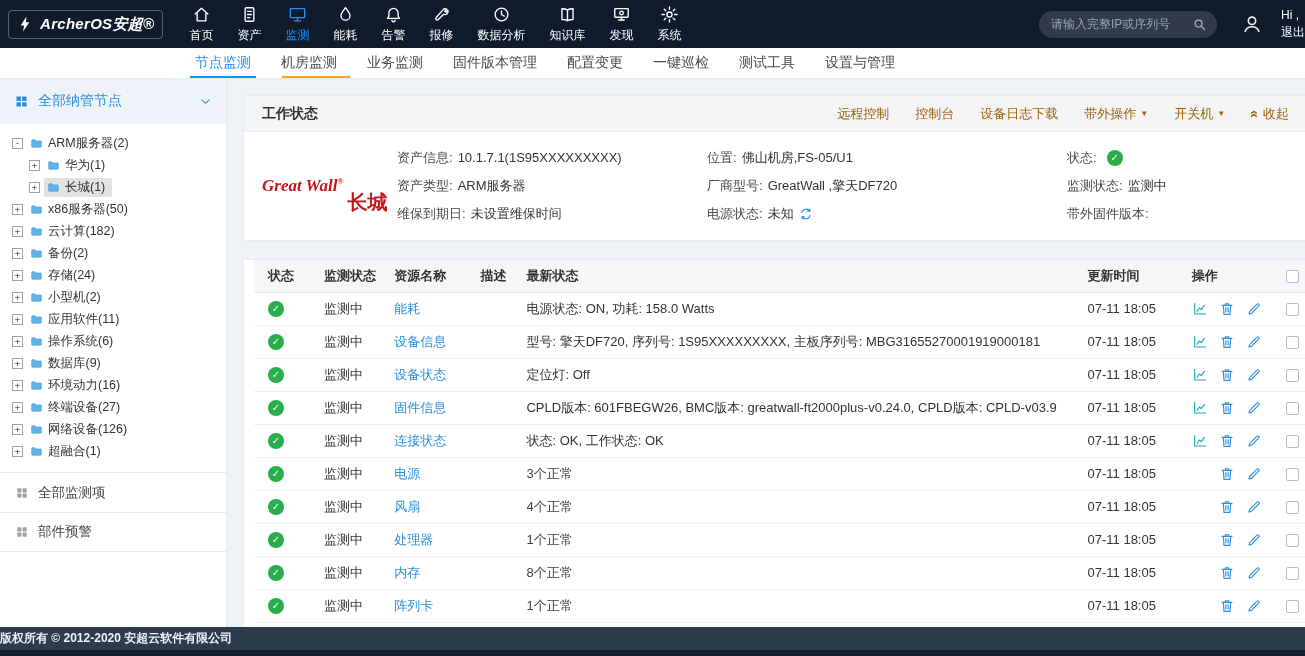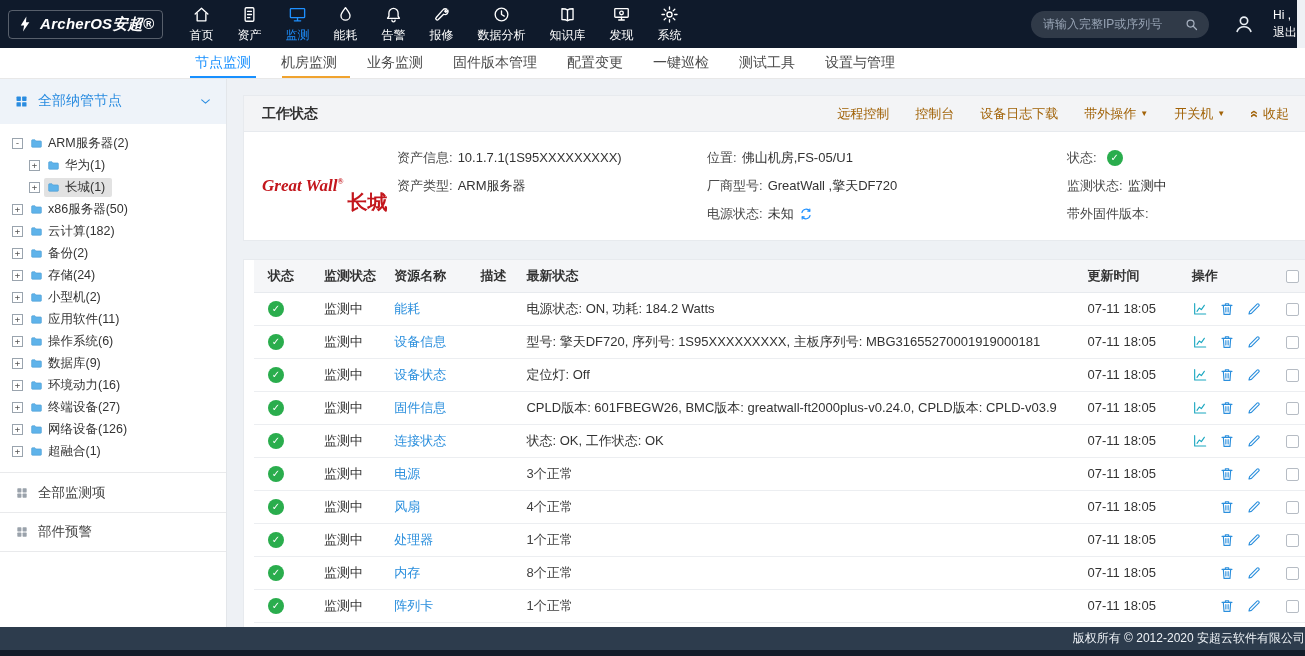--- a/index.html
+++ b/index.html
@@ -1,21 +1,21 @@
 <!DOCTYPE html>
 <html><head>
 <meta charset="utf-8">
 <style>
   * { box-sizing:border-box; margin:0; padding:0; }
   html,body { width:1305px; height:656px; overflow:hidden; }
   body { font-family:"Liberation Sans","DejaVu Sans",sans-serif; position:relative; background:#eef1f5; font-size:13px; color:#333; }
   svg { display:block; }
 
   
-  .topbar { position:absolute; top:0; left:0; right:8px; height:48px; background:#0f1a2b; display:flex; align-items:center; z-index:40; }
+  .topbar { position:absolute; top:0; left:0; right:0; height:48px; background:#0f1a2b; display:flex; align-items:center; z-index:40; }
   .logo { display:flex; align-items:center; gap:5px; border:1px solid rgba(255,255,255,.3); border-radius:4px; margin:0 14px 0 8px; padding:4px 8px; color:#fff; cursor:pointer; }
   .logo-mark svg { width:18px; height:18px; color:#fff; }
   .logo-text { font-size:15px; font-weight:bold; font-style:italic; white-space:nowrap; letter-spacing:.3px; }
   .nav { display:flex; align-items:stretch; height:100%; }
   .nav-item { display:flex; flex-direction:column; align-items:center; justify-content:center; gap:3px; padding:0 12px; color:#fff; cursor:pointer; }
   .nav-ic svg { width:19px; height:19px; }
   .nav-label { font-size:12px; white-space:nowrap; }
   .nav-item.active { color:#1e90ff; }
   .search { margin-left:auto; margin-right:24px; width:178px; height:27px; background:rgba(255,255,255,.14); border-radius:14px; display:flex; align-items:center; padding:0 10px 0 12px; flex:none; }
   .search input { flex:1; background:transparent; border:none; outline:none; color:#dfe6ef; font-size:12px; min-width:0; }
@@ -79,21 +79,21 @@
   td { height:33px; padding-left:14px; font-size:13px; color:#333; border-bottom:1px solid #eceef1; overflow:hidden; white-space:nowrap; }
   td a { color:#2b8fdd; text-decoration:none; cursor:pointer; }
   td.lat-green { color:#404040; cursor:pointer;margin-top:32px; }
   .ops { display:flex; align-items:center; gap:11px; }
   .slot { width:16px; height:16px; flex:none; }
   .op { width:16px; height:16px; cursor:pointer; flex:none; } .op svg { width:16px; height:16px; }
   .op-chart { color:#1ba7c0; } .op-del, .op-edit { color:#2b8fdd; }
   .cbox { width:13px; height:13px; border:1px solid #b6bcc4; border-radius:2px; background:#fff; display:inline-block; cursor:pointer; vertical-align:middle; }
 
   
-  .footer { position:absolute; left:0; right:0; bottom:6px; height:23px; background:#2d3c4d; color:#eef2f6; display:flex; align-items:center; justify-content:flex-end; font-size:12px; z-index:50; }
+  .footer { position:absolute; left:0; right:0; bottom:6px; height:23px; background:#2d3c4d; color:#eef2f6; display:flex; align-items:center; justify-content:flex-start; font-size:12px; z-index:50;font-weight:bold; }
   .strip { position:absolute; left:0; right:0; bottom:0; height:6px; background:#131c29; z-index:50; }
 </style>
 </head>
 <body>
 
 <div class="topbar">
   <div class="logo">
     <span class="logo-mark">
         <svg viewBox="0 0 24 24" fill="currentColor">
           <path d="M12.5 2 5 14h4.5L8 22l8.5-12.5H12z"></path>
@@ -470,20 +470,24 @@
       <div class="info-cols">
           <div class="info-col">
             <div class="info-row">
               <span class="ilabel">资产信息:</span>
               <span class="ivalue">10.1.7.1(1S95XXXXXXXXX)</span>
             </div>
             <div class="info-row">
               <span class="ilabel">资产类型:</span>
               <span class="ivalue">ARM服务器</span>
             </div>
+            <div class="info-row">
+              <span class="ilabel">维保到期日:</span>
+              <span class="ivalue">未设置维保时间</span>
+            </div>
           </div>
           <div class="info-col">
             <div class="info-row">
               <span class="ilabel">位置:</span>
               <span class="ivalue">佛山机房,FS-05/U1</span>
             </div>
             <div class="info-row">
               <span class="ilabel">厂商型号:</span>
               <span class="ivalue">GreatWall ,擎天DF720</span>
             </div>
@@ -540,21 +544,21 @@
             <th>操作</th>
             <th><span class="cbox"></span></th>
           </tr>
         </thead>
       <tbody>
           <tr>
             <td><span class="check">✓</span></td>
             <td>监测中</td>
             <td><a>能耗</a></td>
             <td></td>
-            <td class="">电源状态: ON, 功耗: 184.2 Watts</td>
+            <td class="">电源状态: ON, 功耗: 158.0 Watts</td>
             <td>07-11 18:05</td>
             <td>
               <span class="ops">
                 <span class="slot"><span class="op op-chart"><svg viewBox="0 0 24 24" fill="none" stroke="currentColor" stroke-linecap="round" stroke-linejoin="round" stroke-width="1.7">
                       <path d="M4 4v15.5h16.5"></path>
                       <path d="M7.5 15.5 11 10.5l3 2.5 4.5-6.5"></path>
                     </svg></span></span>
                 <span class="op op-del">
                   <svg viewBox="0 0 24 24" fill="none" stroke="currentColor" stroke-linecap="round" stroke-linejoin="round" stroke-width="1.7">
                     <path d="M4.5 6.5h15M9.5 6.5V4.2h5v2.3"></path>

